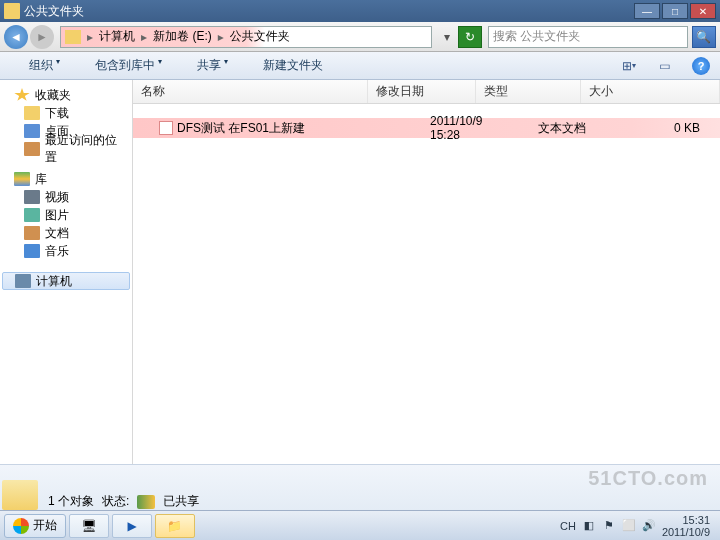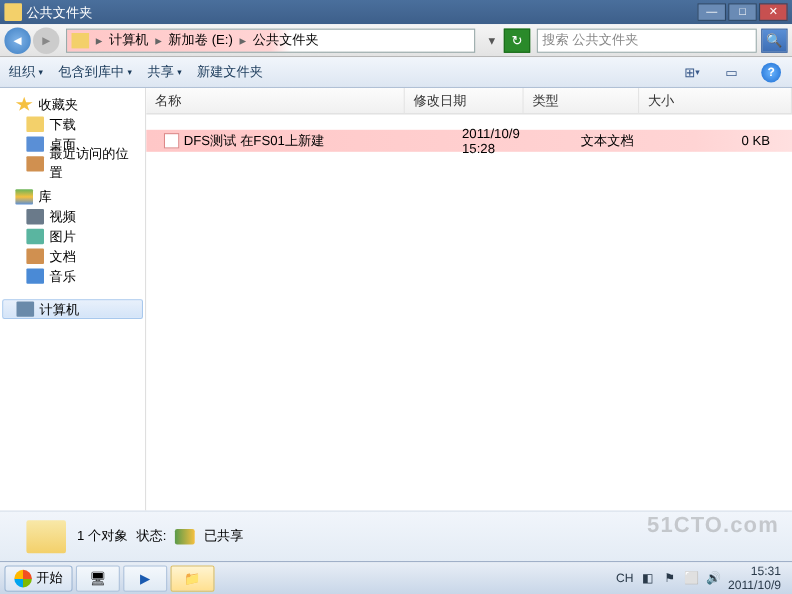--- a/index.html
+++ b/index.html
@@ -18,21 +18,21 @@
 .addressbar { flex: 1; height: 22px; background: linear-gradient(90deg, #ffc7c7, #ffd4d4 50%, #fff 55%); border: 1px solid #9aa; display: flex; align-items: center; padding: 0 4px; margin: 0 4px; }
 .addressbar .foldericon { width: 16px; height: 14px; background: #f3d06a; margin-right: 4px; }
 .addressbar .crumb { padding: 0 4px; }
 .addressbar .sep { color: #666; padding: 0 2px; }
 .addr-drop { width: 18px; display: flex; justify-content: center; color: #555; }
 .refresh { width: 24px; height: 22px; background: #2a8a2a; color: #fff; display: flex; align-items: center; justify-content: center; border: 1px solid #1a6a1a; }
 .searchbox { width: 200px; height: 22px; background: #fff; border: 1px solid #9aa; display: flex; align-items: center; padding: 0 4px; color: #888; margin-left: 4px; }
 .searchbtn { width: 24px; height: 22px; background: linear-gradient(#5a8fd6,#3d6eb5); border: 1px solid #2c5a9e; display: flex; align-items: center; justify-content: center; color: #fff; margin-left: 2px; }
 
 .toolbar { height: 28px; background: linear-gradient(#f1f5fb, #dde6f2); border-bottom: 1px solid #b0c0d5; display: flex; align-items: center; padding: 0 8px; gap: 14px; }
-.toolbar .item { display: flex; align-items: center; gap: 3px; cursor: pointer; color: #1a3a5a; }
+.toolbar .item { display: flex; align-items: flex-start; gap: 3px; cursor: pointer; color: #1a3a5a; margin-left: 21px; }
 .toolbar .spacer { flex: 1; }
 .toolbar .ricon { width: 22px; height: 20px; display: flex; align-items: center; justify-content: center; cursor: pointer; color: #3a5a8a; }
 .help { width: 18px; height: 18px; background: radial-gradient(#6ab5ff,#1a6ad0); border-radius: 50%; color: #fff; font-weight: bold; display: flex; align-items: center; justify-content: center; font-size: 11px; }
 
 .content { display: flex; height: 384px; }
 .sidebar { width: 133px; background: #fff; border-right: 1px solid #d8d8d8; padding: 6px 0; overflow: hidden; }
 .treegroup { margin-bottom: 12px; }
 .treeitem { display: flex; align-items: center; padding: 2px 6px 2px 14px; gap: 5px; cursor: pointer; height: 18px; }
 .treeitem.sub { padding-left: 24px; }
 .treeitem.selected { background: linear-gradient(#e8f0fb, #d4e4f8); border: 1px solid #a8c8ed; border-radius: 2px; margin: 0 2px; padding-left: 12px; }
@@ -50,28 +50,28 @@
 .network-i { background: #4a9a6a; border-radius: 1px; }
 
 .filepane { flex: 1; background: #fff; display: flex; flex-direction: column; }
 .headers { height: 24px; background: linear-gradient(#fcfcfc,#f0f0f0); border-bottom: 1px solid #d8d8d8; display: flex; align-items: center; }
 .hcol { padding: 0 8px; border-right: 1px solid #e4e4e4; height: 100%; display: flex; align-items: center; color: #333; }
 .hcol.name { width: 235px; }
 .hcol.date { width: 108px; }
 .hcol.type { width: 105px; }
 .hcol.size { flex: 1; }
 .filerow { height: 20px; display: flex; align-items: center; background: linear-gradient(90deg,#ffc7c7,#ffd4d4 85%, #ffe0e0); margin-top: 14px; }
-.filerow .fcol { padding: 0 16px; }
+.filerow .fcol { padding: 0 26px; }
 .filerow .name { width: 235px; display: flex; align-items: center; gap: 4px; }
 .filerow .date { width: 108px; margin-left: 36px; }
 .filerow .type { width: 105px; }
 .filerow .size { flex: 1; text-align: right; padding-right: 20px; }
 .fileicon { width: 14px; height: 14px; background: #fff; border: 1px solid #d88; }
 
-.statusbar { height: 46px; background: linear-gradient(#f1f5fb,#e4ecf5); border-top: 1px solid #c8d4e4; display: flex; align-items: center; padding: 0 24px; gap: 10px; }
+.statusbar { height: 46px; background: linear-gradient(#f1f5fb,#e4ecf5); border-top: 1px solid #c8d4e4; display: flex; align-items: flex-end; padding: 0 2px; gap: 10px; }
 .statusbar .bigicon { width: 36px; height: 30px; background: linear-gradient(#f8e8a8,#f3d06a); border-radius: 2px; }
 .statustext { display: flex; align-items: center; gap: 8px; }
 .shareicon { width: 18px; height: 14px; background: linear-gradient(90deg,#5a9a4a,#f5c040); border-radius: 2px; }
 .watermark { position: absolute; right: 12px; bottom: 50px; font-size: 20px; font-weight: bold; color: rgba(120,120,120,0.35); font-family: Arial; letter-spacing: 1px; margin-top: 45px; }
 
 .taskbar { height: 30px; background: linear-gradient(#e8eef6,#c8d6e8); border-top: 1px solid #a0b0c8; display: flex; align-items: center; padding: 0 4px; }
 .startbtn { height: 24px; padding: 0 8px; background: linear-gradient(#f0f4fa,#d8e4f2); border: 1px solid #a0b8d4; border-radius: 3px; display: flex; align-items: center; gap: 4px; cursor: pointer; }
 .winlogo { width: 16px; height: 16px; background: conic-gradient(#f25022 0 25%, #7fba00 25% 50%, #00a4ef 50% 75%, #ffb900 75% 100%); border-radius: 50%; }
 .taskicon { width: 40px; height: 24px; margin-left: 3px; background: linear-gradient(#f4f8fc,#e0eaf4); border: 1px solid #b0c4dc; border-radius: 2px; display: flex; align-items: center; justify-content: center; cursor: pointer; }
 .taskicon.active { background: linear-gradient(#fff4d0,#ffe090); border-color: #e0c060; }

